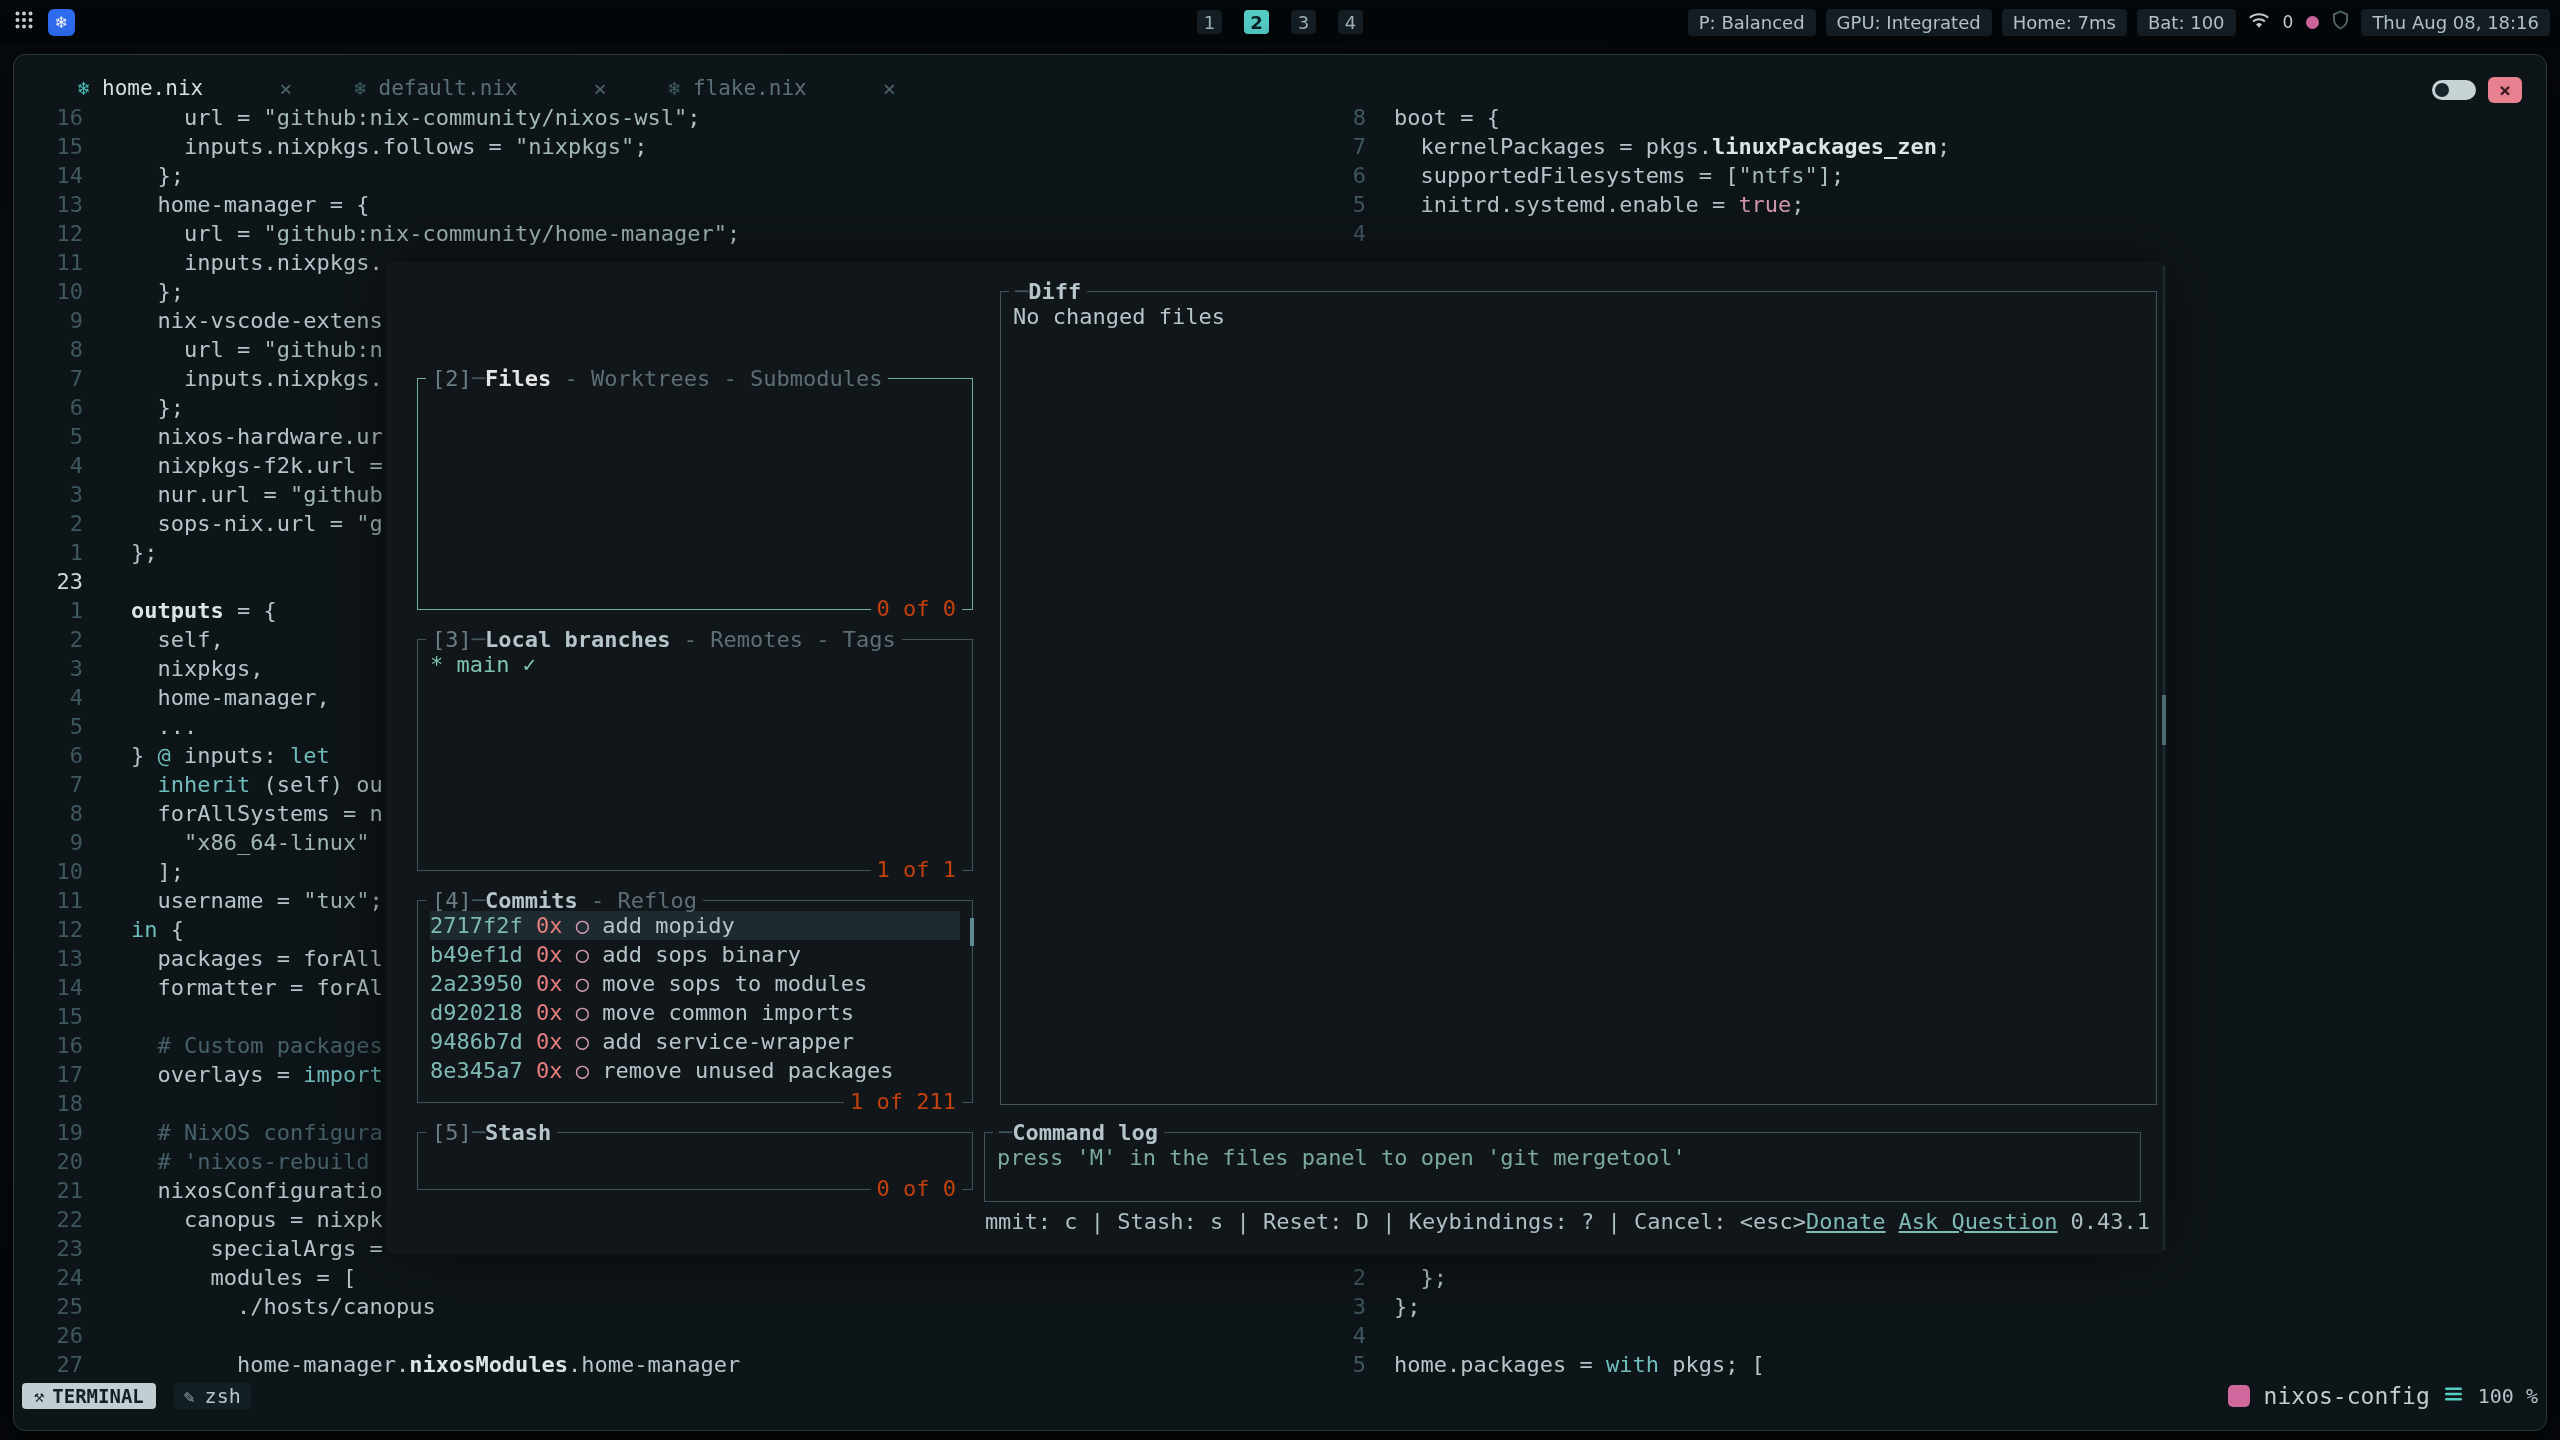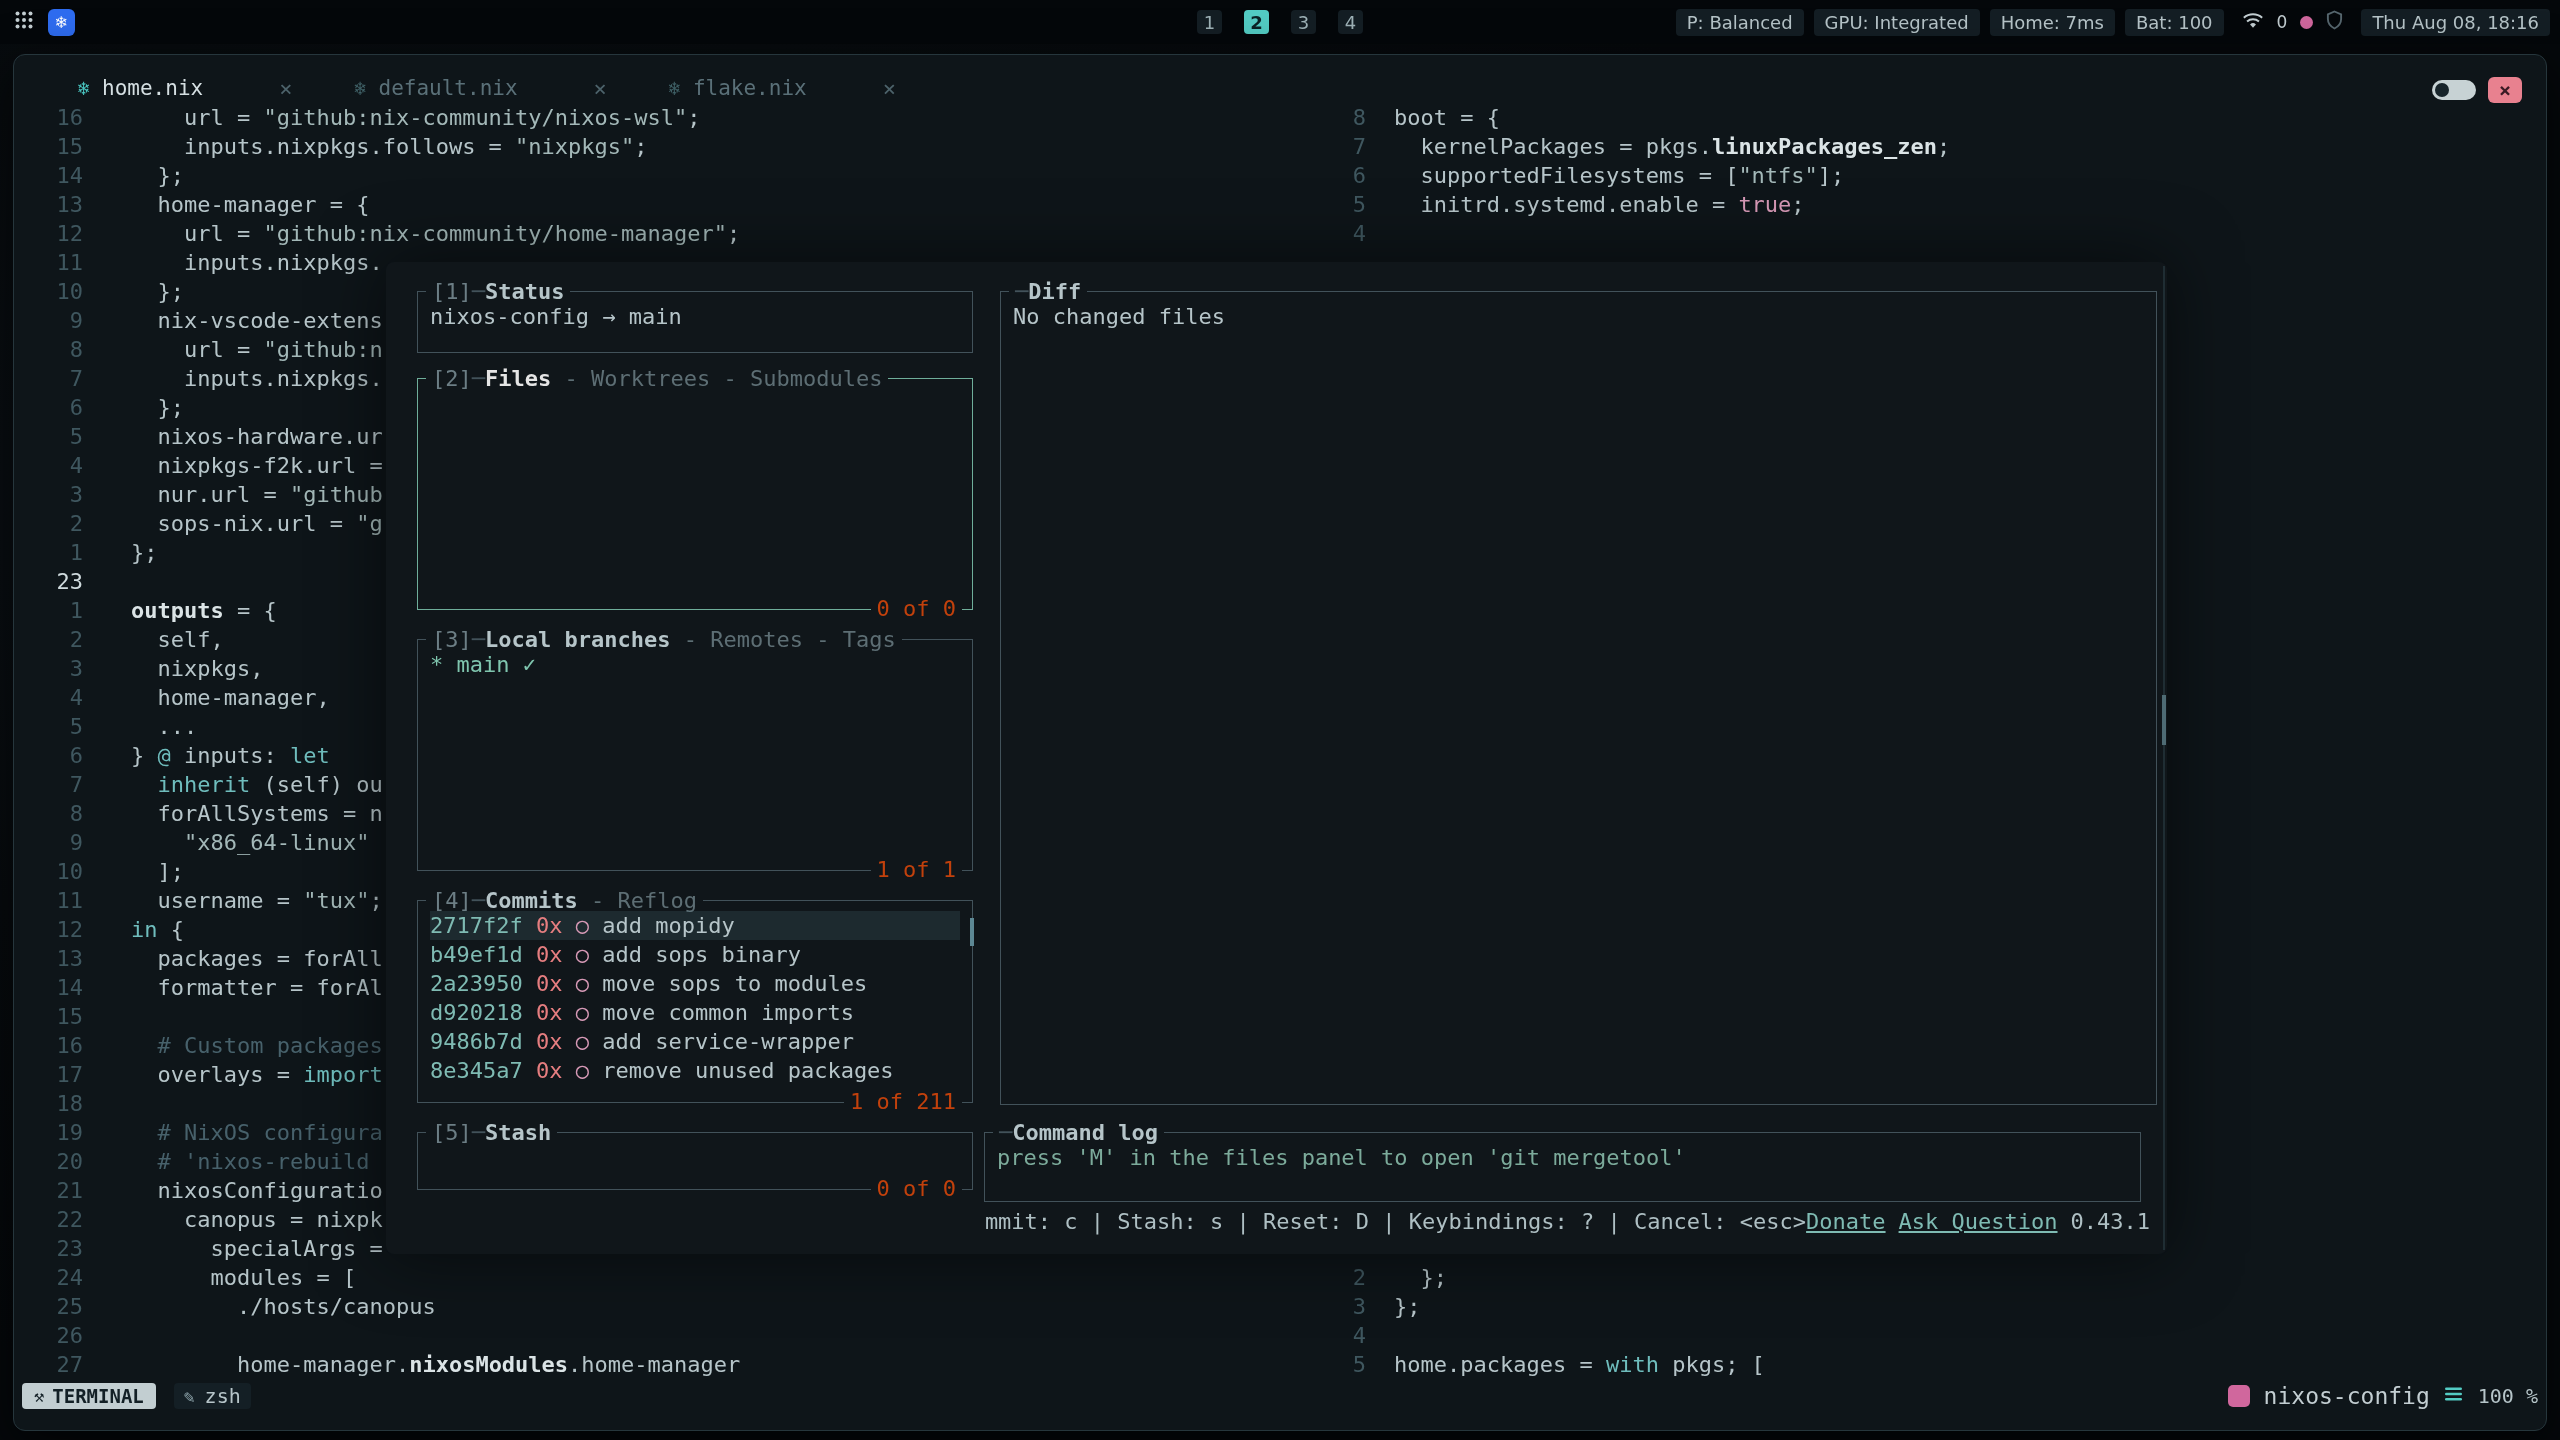--- a/index.html
+++ b/index.html
@@ -7,21 +7,21 @@
   body{background:#05080b;font-family:"DejaVu Sans Mono",monospace;position:relative}
   #wallpaper{position:absolute;inset:0;background:radial-gradient(1400px 900px at 18% 35%, #0c1218 0%, #070b0e 55%, #05080b 100%)}
 
   
   #topbar{position:absolute;left:0;top:0;width:2560px;height:44px;background:#04070a;font-family:"DejaVu Sans",sans-serif;color:#b6c4c8}
   .tb-left{position:absolute;left:14px;top:0;height:44px;display:flex;gap:14px;align-items:center}
   .badge{width:27px;height:27px;border-radius:6px;background:#2e6cf0;color:#fff;display:flex;align-items:center;justify-content:center;font-size:16px;font-family:"DejaVu Sans",sans-serif}
   .tb-center{position:absolute;left:50%;top:50%;transform:translate(-50%,-50%);display:flex;gap:22px}
   .ws{min-width:25px;height:24px;border-radius:4px;background:#141e24;color:#9fb3b8;font-size:18px;display:flex;align-items:center;justify-content:center;padding:0 6px}
   .ws.on{background:#53ccc4;color:#0b2226;font-weight:bold}
-  .tb-right{position:absolute;right:10px;top:0;height:44px;display:flex;gap:12px;align-items:center}
+  .tb-right{position:absolute;right:10px;top:0;height:44px;display:flex;gap:6px;align-items:center}
   .tb-segs{display:flex;gap:10px;align-items:center}
   .seg{background:#141e24;border-radius:4px;padding:3px 11px;font-size:18px;color:#b6c4c8;white-space:nowrap}
   .tb-icons{display:flex;gap:13px;align-items:center;padding:0 6px}
   .btcount{font-size:17px;color:#c3ced2}
   .pinkdot{width:13px;height:13px;border-radius:50%;background:#d0679d}
 
   
   #window{position:absolute;left:13px;top:54px;width:2534px;height:1377px;background:#0e1519;border:1px solid #26363c;border-radius:12px;box-shadow:0 14px 50px rgba(0,0,0,.65)}
   #tabbar{position:absolute;left:64px;top:18px;height:30px;display:flex;gap:62px;font-size:21px;align-items:center}
   .tab{display:flex;align-items:center;gap:12px;color:#5a7078;white-space:pre}
@@ -263,24 +263,20 @@
       <div class="erow"><span class="gut">2</span><span class="cl"><span class="t-f">  };</span></span></div>
       <div class="erow"><span class="gut">3</span><span class="cl"><span class="t-f">};</span></span></div>
       <div class="erow"><span class="gut">4</span><span class="cl"></span></div>
       <div class="erow"><span class="gut">5</span><span class="cl"><span class="t-f">home.packages = </span><span class="t-k">with</span><span class="t-f"> pkgs; [</span></span></div>
     </div>
 
   <div id="lazygit">
     <div class="edgeline"></div>
     <div class="edgethumb"></div>
 
-    <div class="lgbox" id="lg-status">
-      <div class="lgtitle"><span class="lgnum">[1]</span><span class="lgdash">─</span><span class="lgtab first">Status</span></div>
-      <div class="lgcontent"><span class="lg-fg">nixos-config → main</span></div>
-    </div>
 
     <div class="lgbox active" id="lg-files">
       <div class="lgtitle"><span class="lgnum">[2]</span><span class="lgdash">─</span><span class="lgtab on">Files</span><span class="lgsep"> - </span><span class="lgtab">Worktrees</span><span class="lgsep"> - </span><span class="lgtab">Submodules</span></div>
       <div class="lgcontent"></div>
       <div class="lgcount">0 of 0</div>
     </div>
 
     <div class="lgbox" id="lg-branches">
       <div class="lgtitle"><span class="lgnum">[3]</span><span class="lgdash">─</span><span class="lgtab first">Local branches</span><span class="lgsep"> - </span><span class="lgtab">Remotes</span><span class="lgsep"> - </span><span class="lgtab">Tags</span></div>
       <div class="lgcontent"><div class="branchrow">* main ✓</div></div>

